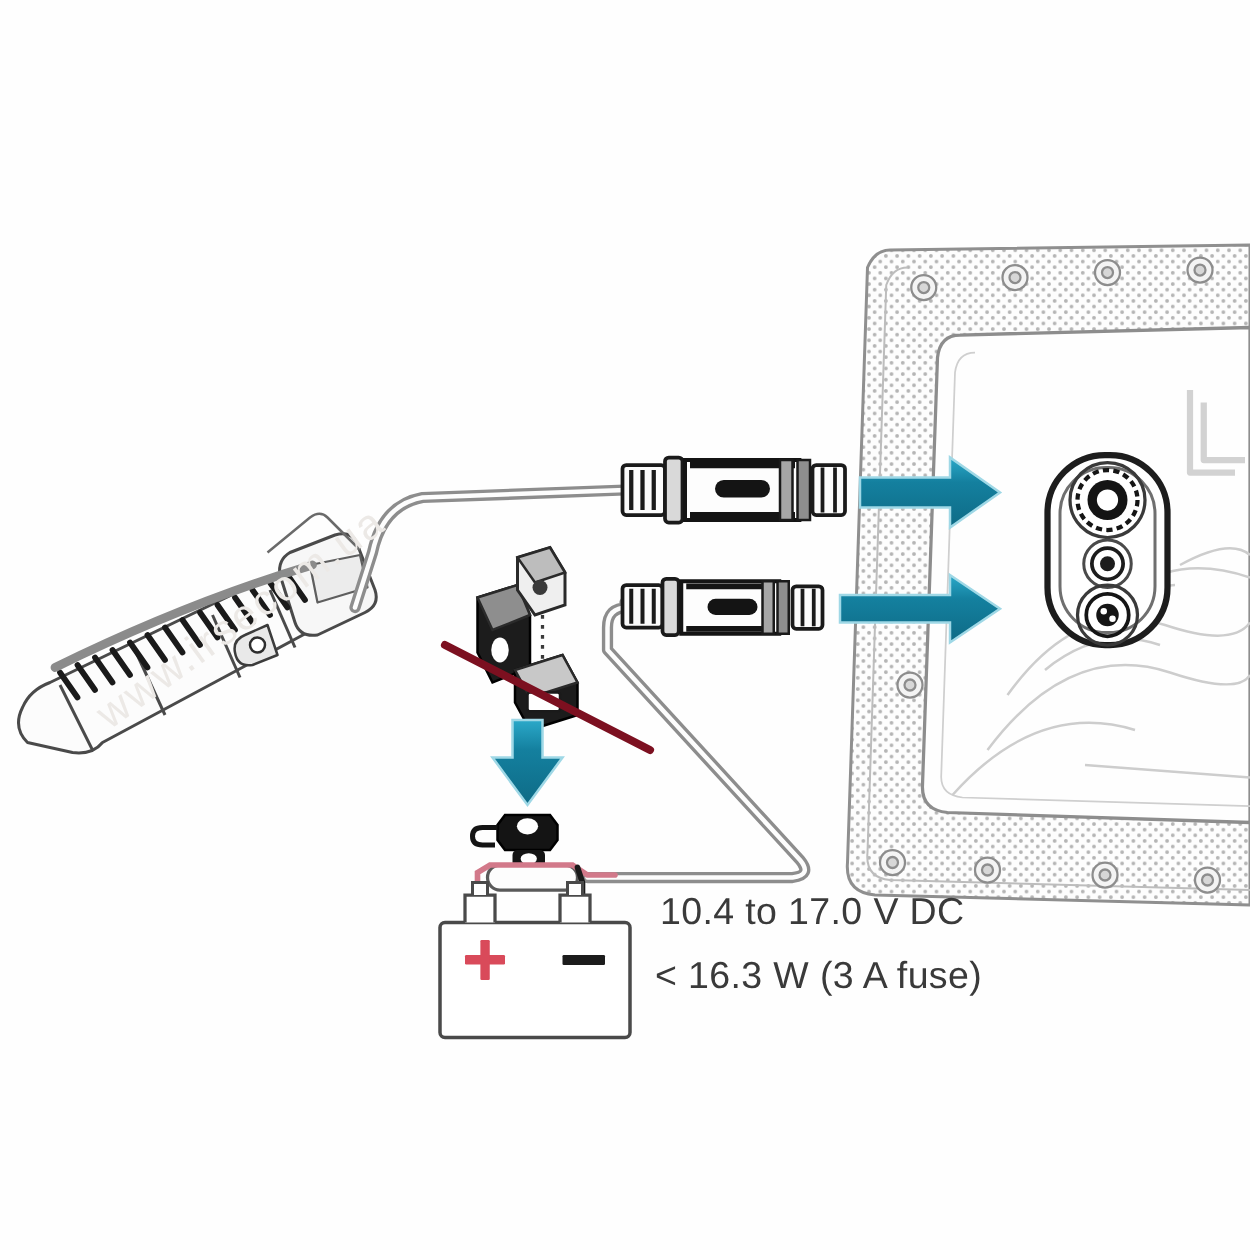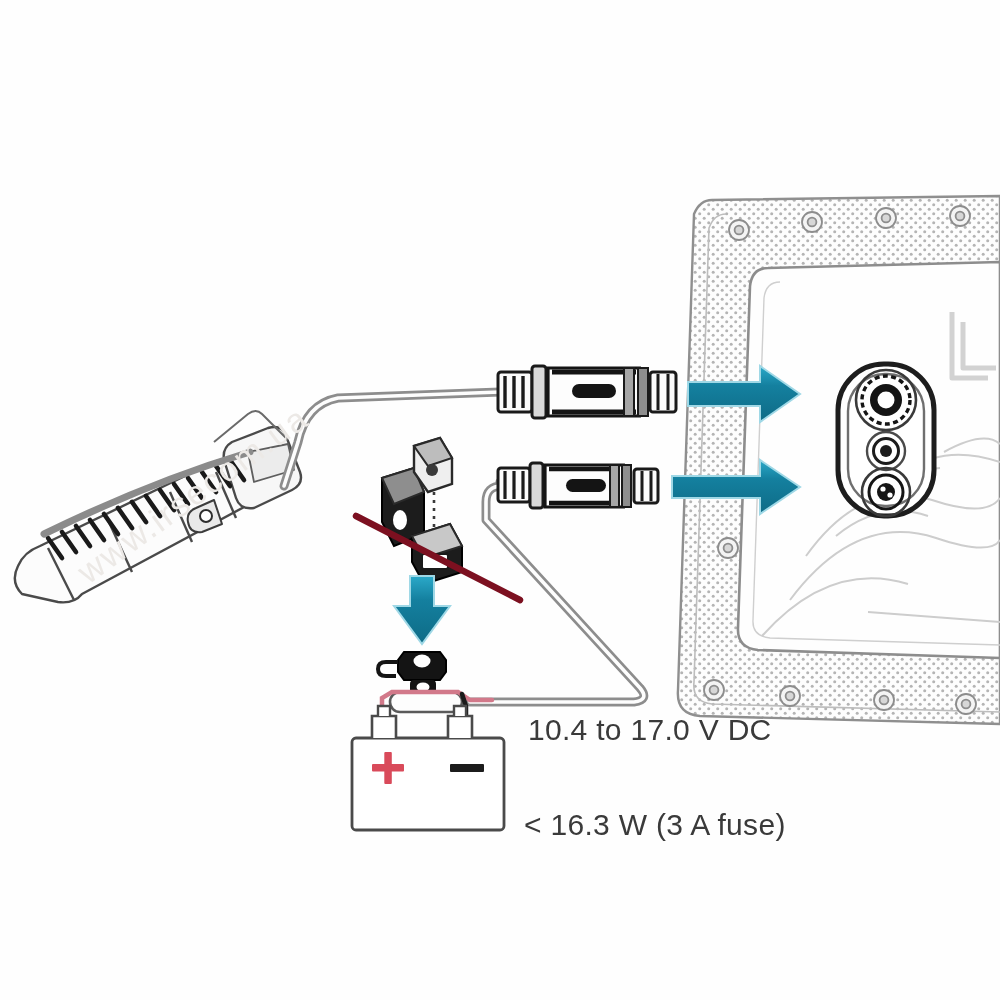--- a/index.html
+++ b/index.html
@@ -3,21 +3,21 @@
 <meta charset="utf-8">
 <style>
   html,body{margin:0;padding:0;background:#fff;}
   body{width:1000px;height:1000px;overflow:hidden;
        font-family:"Liberation Sans",sans-serif;color:#2b2b2b;}
   #stage{position:relative;width:1000px;height:1000px;background:#fefefe;}
   svg.layer{position:absolute;left:0;top:0;width:1000px;height:1000px;}
   .spec-text{position:absolute;font-family:"Liberation Sans",sans-serif;
              font-size:30px;letter-spacing:.3px;color:#3a3a3a;white-space:nowrap;}
   #spec-line-1{left:528px;top:713px;}
-  #spec-line-2{left:524px;top:808px;}
+  #spec-line-2{left:524px;top:764px;}
   .wm{position:absolute;left:70px;top:560px;width:300px;height:220px;
       transform:rotate(-36deg);transform-origin:0 0;
       color:#ece9e6;font-size:34px;letter-spacing:2px;white-space:nowrap;
       pointer-events:none;}
 </style>
 </head>
 <body>
 
 <div id="stage">
 

